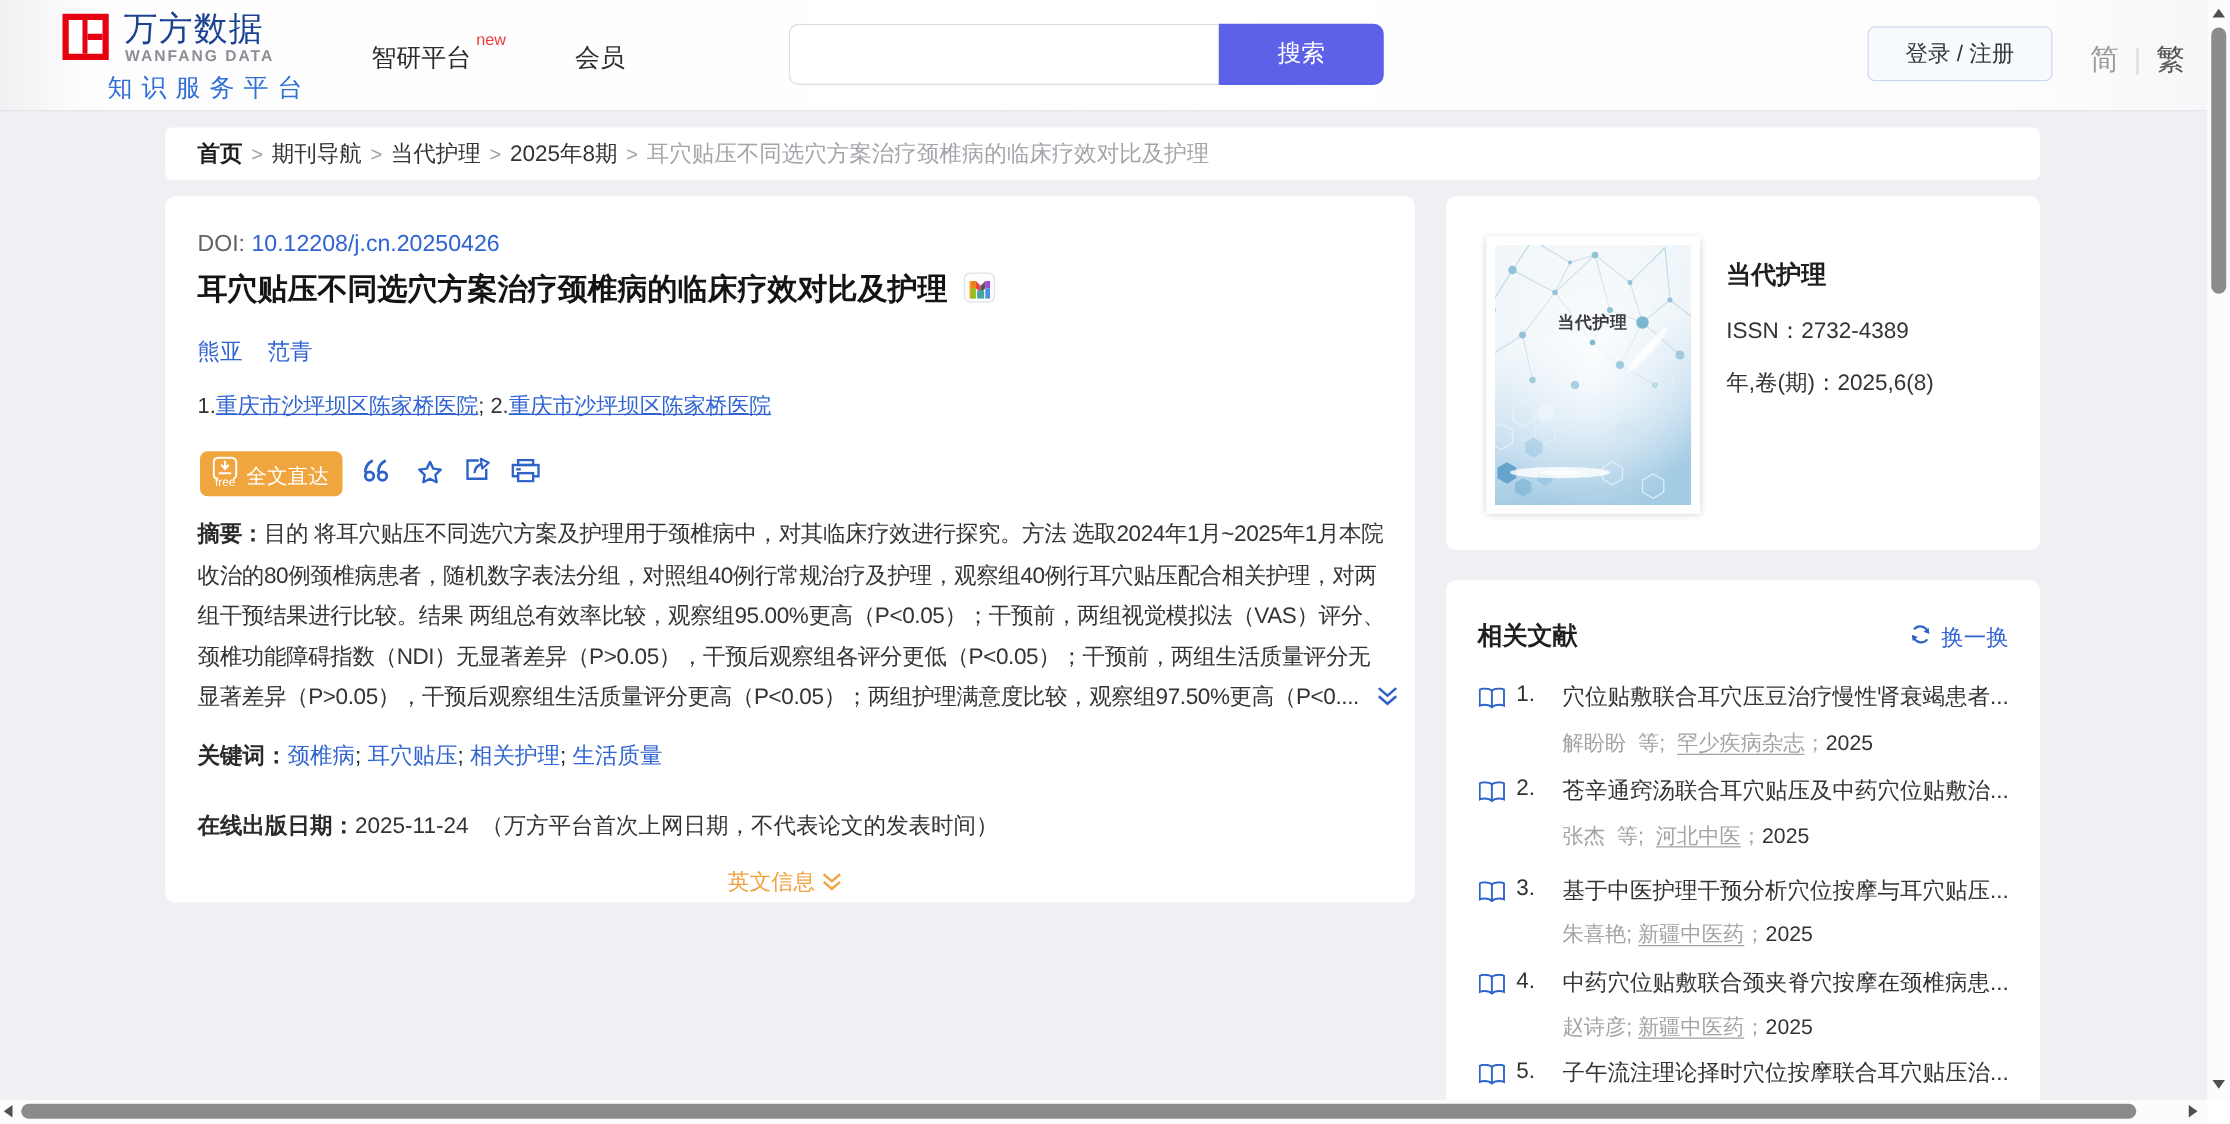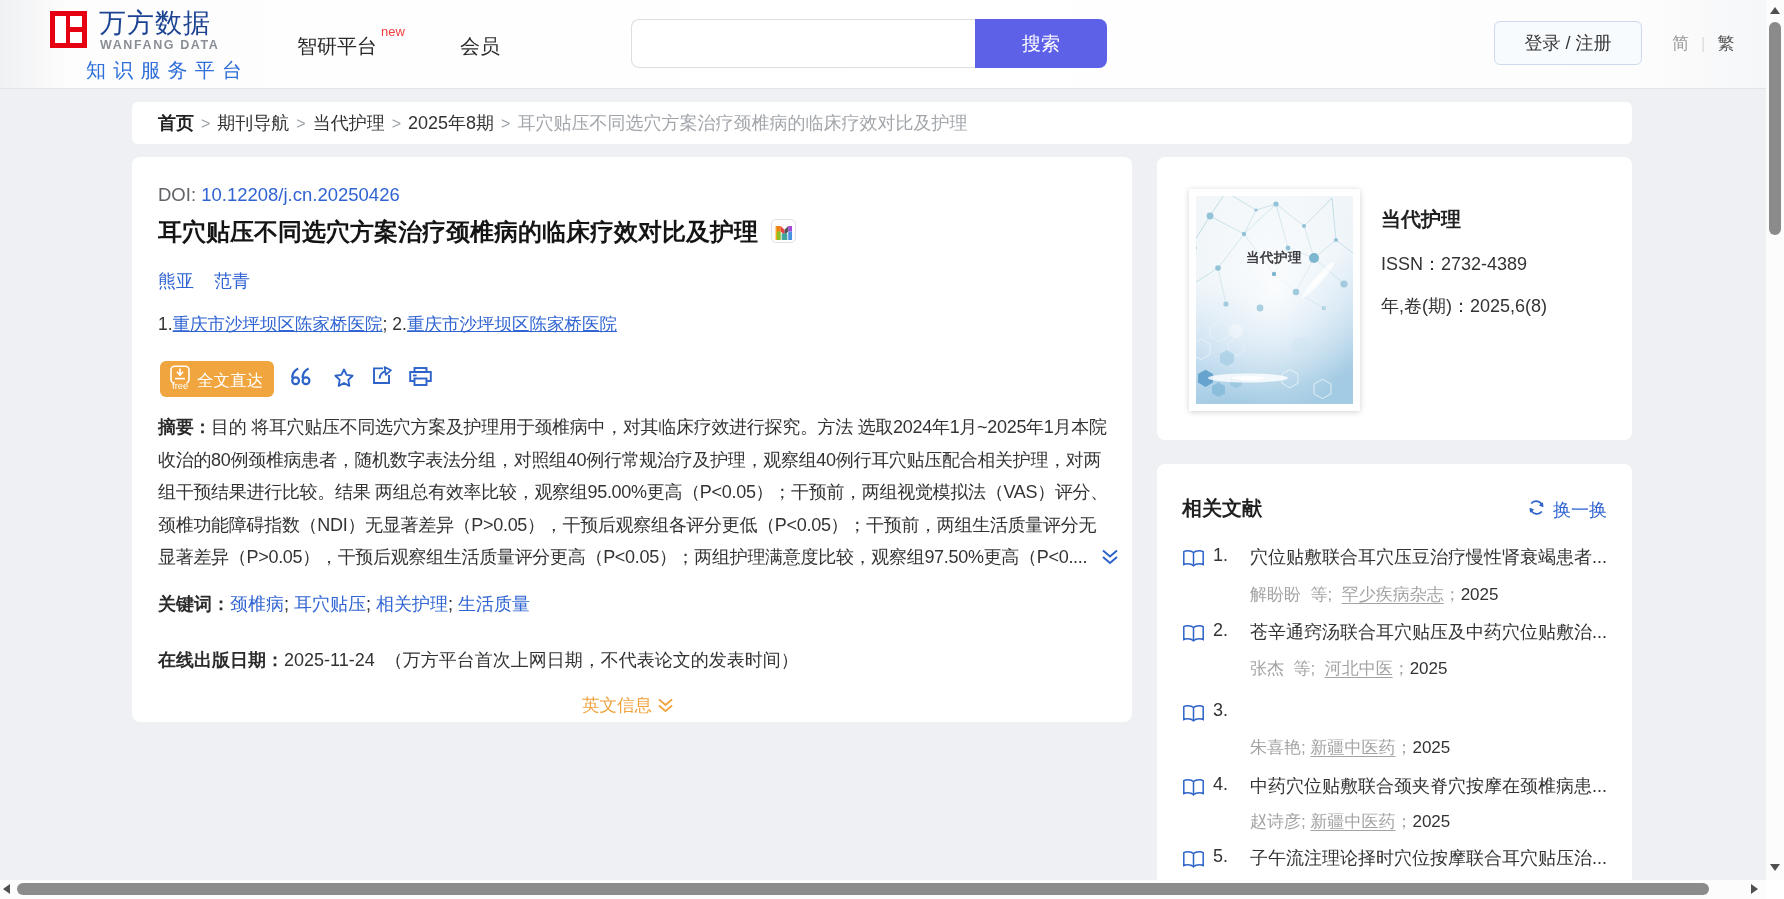--- a/index.html
+++ b/index.html
@@ -27,21 +27,21 @@
 .nav-item { position:absolute; top:33px; font-size:20px; color:#2b2b2b; }
 .nav-new { position:absolute; left:381px; top:24px; font-size:13px; color:#f03c3c; }
 .srch-in { position:absolute; left:631px; top:19px; width:344px; height:49px;
   background:#fff; border:1px solid #dcdee2; border-right:none; border-radius:8px 0 0 8px; }
 .srch-btn { position:absolute; left:975px; top:19px; width:132px; height:49px;
   background:#5d61e8; border-radius:0 8px 8px 0; color:#fff; font-size:19px;
   text-align:center; line-height:49px; }
 .login-btn { position:absolute; left:1494px; top:21px; width:148px; height:44px;
   background:#f8fbfe; border:1px solid #cdd9ee; border-radius:6px; color:#353535;
   font-size:18px; text-align:center; line-height:42px; }
-.lang { position:absolute; left:1672px; top:32px; font-size:17px; color:#9a9a9a; }
+.lang { position:absolute; left:1672px; top:32px; font-size:23px; color:#9a9a9a; }
 .lang b { color:#dddddd; font-weight:normal; padding:0 12px;}
 .lang s { color:#555; text-decoration:none; }
 
 
 .bc { position:absolute; left:132px; top:102px; width:1500px; height:42px;
   background:#fff; border-radius:6px; font-size:18px; color:#333;
   line-height:42px; padding-left:26px; white-space:nowrap; }
 .bc .sep { color:#9aa0a6; padding:0 7px; font-size:16px; }
 .bc .cur { color:#a2a6ab; }
 .bc .home { font-weight:bold; color:#1f1f1f; }
@@ -313,20 +313,21 @@
     <div class="rt" style="top:156px">苍辛通窍汤联合耳穴贴压及中药穴位贴敷治...</div>
     <div class="ri" style="top:193px">张杰&nbsp;&nbsp;等;&nbsp;&nbsp;<u>河北中医</u>；<em>2025</em></div>
 
     <svg class="bicon" style="top:241px" width="21" height="17" viewBox="0 0 21 17">
         <g fill="none" stroke="#2d63c8" stroke-width="1.5">
           <path d="M10.5,2.6 C9,1 6.5,0.8 4.6,0.8 C3,0.8 1.6,1.2 0.8,1.6 L0.8,14.6 C2,14 3.6,13.8 4.6,13.8 C6.5,13.8 9,14.2 10.5,15.8 C12,14.2 14.5,13.8 16.4,13.8 C17.4,13.8 19,14 20.2,14.6 L20.2,1.6 C19.4,1.2 18,0.8 16.4,0.8 C14.5,0.8 12,1 10.5,2.6 Z"></path>
           <path d="M10.5,2.6 L10.5,15.2"></path>
         </g>
       </svg>
     <div class="rnum" style="top:236px">3.</div>
+    <div class="rt" style="top:236px">基于中医护理干预分析穴位按摩与耳穴贴压...</div>
     <div class="ri" style="top:272px">朱喜艳;&nbsp;<u>新疆中医药</u>；<em>2025</em></div>
 
     <svg class="bicon" style="top:315px" width="21" height="17" viewBox="0 0 21 17">
         <g fill="none" stroke="#2d63c8" stroke-width="1.5">
           <path d="M10.5,2.6 C9,1 6.5,0.8 4.6,0.8 C3,0.8 1.6,1.2 0.8,1.6 L0.8,14.6 C2,14 3.6,13.8 4.6,13.8 C6.5,13.8 9,14.2 10.5,15.8 C12,14.2 14.5,13.8 16.4,13.8 C17.4,13.8 19,14 20.2,14.6 L20.2,1.6 C19.4,1.2 18,0.8 16.4,0.8 C14.5,0.8 12,1 10.5,2.6 Z"></path>
           <path d="M10.5,2.6 L10.5,15.2"></path>
         </g>
       </svg>
     <div class="rnum" style="top:310px">4.</div>
     <div class="rt" style="top:310px">中药穴位贴敷联合颈夹脊穴按摩在颈椎病患...</div>

